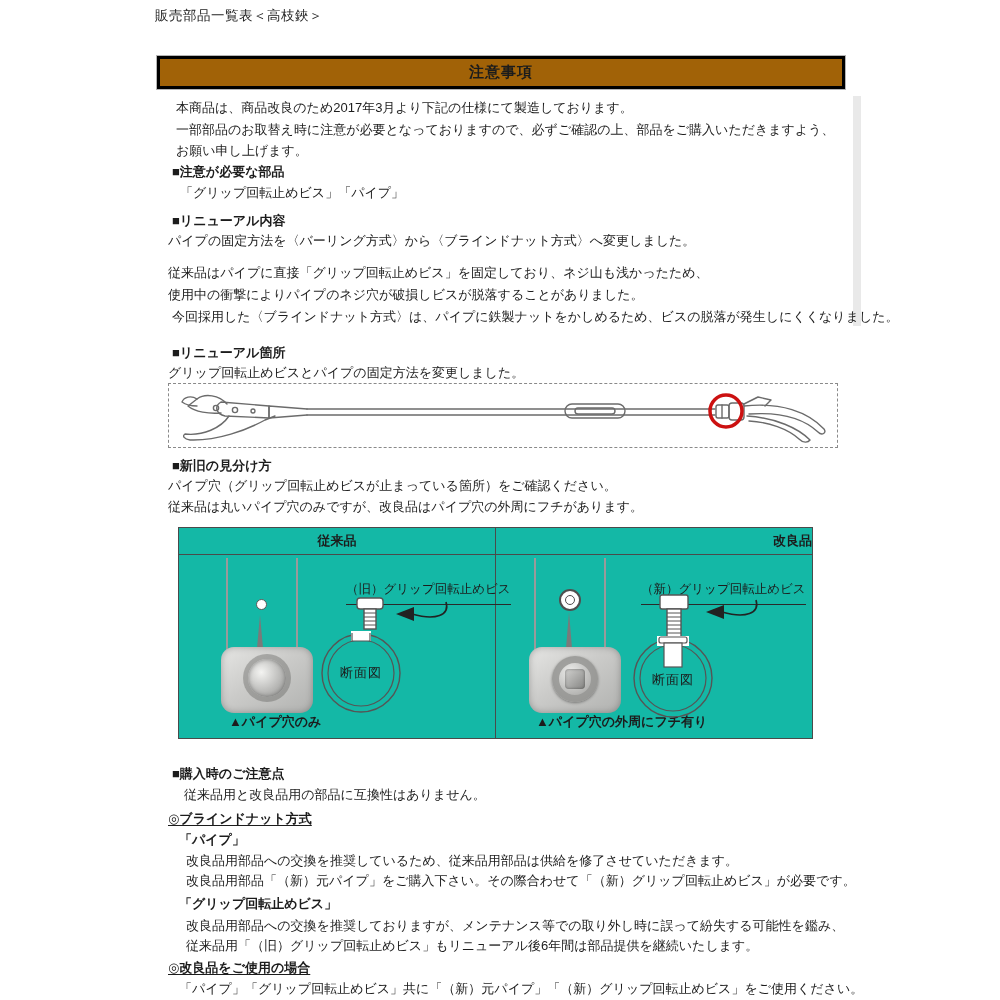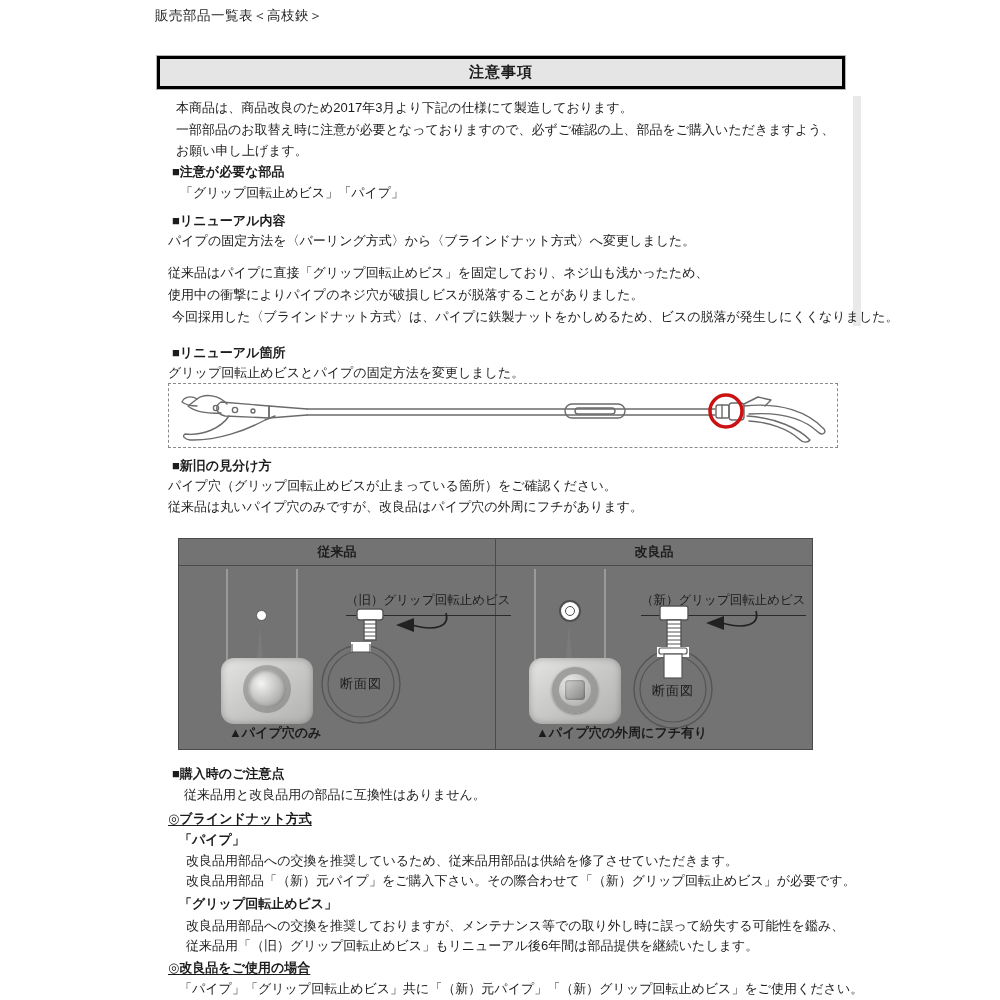--- a/index.html
+++ b/index.html
@@ -9,30 +9,30 @@
     color:#1c1c1c; font-size:13px; overflow:hidden;
   }
   .abs { position:absolute; white-space:nowrap; }
   .bold { font-weight:bold; }
   .ul { text-decoration:underline; text-underline-offset:2px; }
   .doc-title { font-size:13.5px; font-weight:normal; letter-spacing:.5px; }
   .notice-box {
     position:absolute; left:157px; top:56px; width:682px; height:27px;
     border:3px solid #000; box-shadow:0 0 0 1px #b5b5b5;
     display:flex; align-items:center; justify-content:center;
-    font-size:15px; font-weight:bold; letter-spacing:1px; background:#e5e5e5;
+    font-size:15px; font-weight:bold; letter-spacing:1px; background:#a16207;
   }
   .para { line-height:21.5px; }
   .diagram-box {
     position:absolute; left:168px; top:383px; width:668px; height:63px;
     border:1px dashed #8a8a8a; background:#fff;
   }
   .cmp-table {
-    position:absolute; left:178px; top:538px; width:633px; height:210px;
-    border:1.5px solid #4a4a4a; background:#737373;
+    position:absolute; left:178px; top:527px; width:633px; height:210px;
+    border:1.5px solid #4a4a4a; background:#14b8a6;
   }
   .cmp-head {
     position:absolute; top:0; width:316px; height:26px; line-height:26px;
     text-align:center; font-weight:bold; font-size:13px;
     border-bottom:1.5px solid #4a4a4a;
   }
   .col-divider { position:absolute; left:316px; top:0; width:0; height:100%; border-left:1.5px solid #4a4a4a; }
   .pipe-line { position:absolute; width:2px; background:#9a9a9a; }
   .hole-circle { position:absolute; border-radius:50%; border:1.5px solid #5a5a5a; background:#fff; }
   .hole-ring { position:absolute; border-radius:50%; border:2px solid #4f4f4f; background:#fff; display:flex; align-items:center; justify-content:center; }
@@ -124,21 +124,21 @@
       <circle cx="557" cy="27" r="16" fill="none" stroke-width="3.5" stroke="#cc1111"></circle>
     </svg>
   </div>
 
   <div class="abs bold" style="left:172px; top:457px;">■新旧の見分け方</div>
   <div class="abs" style="left:168px; top:477px;">パイプ穴（グリップ回転止めビスが止まっている箇所）をご確認ください。</div>
   <div class="abs" style="left:168px; top:498px;">従来品は丸いパイプ穴のみですが、改良品はパイプ穴の外周にフチがあります。</div>
 
   <div class="cmp-table">
     <div class="cmp-head" style="left:0;">従来品</div>
-    <div class="cmp-head" style="left:317px;">改良品</div>
+    <div class="cmp-head" style="left:317px;text-align:right;">改良品</div>
     <div class="col-divider"></div>
 
     <div class="pipe-line" style="left:47px; top:30px; height:92px;"></div>
     <div class="pipe-line" style="left:117px; top:30px; height:92px;"></div>
     <div class="hole-circle" style="left:77px; top:71px; width:9px; height:9px;"></div>
     <div class="pointer-tri" style="left:78px; top:87px; border-bottom:33px solid #7a7a7a;"></div>
     <div class="photo" style="left:42px; top:119px;">
       <div class="pin-old" style="left:27px; top:12px;"></div>
     </div>
     <div class="abs caption" style="left:50px; top:185px;">▲パイプ穴のみ</div>

